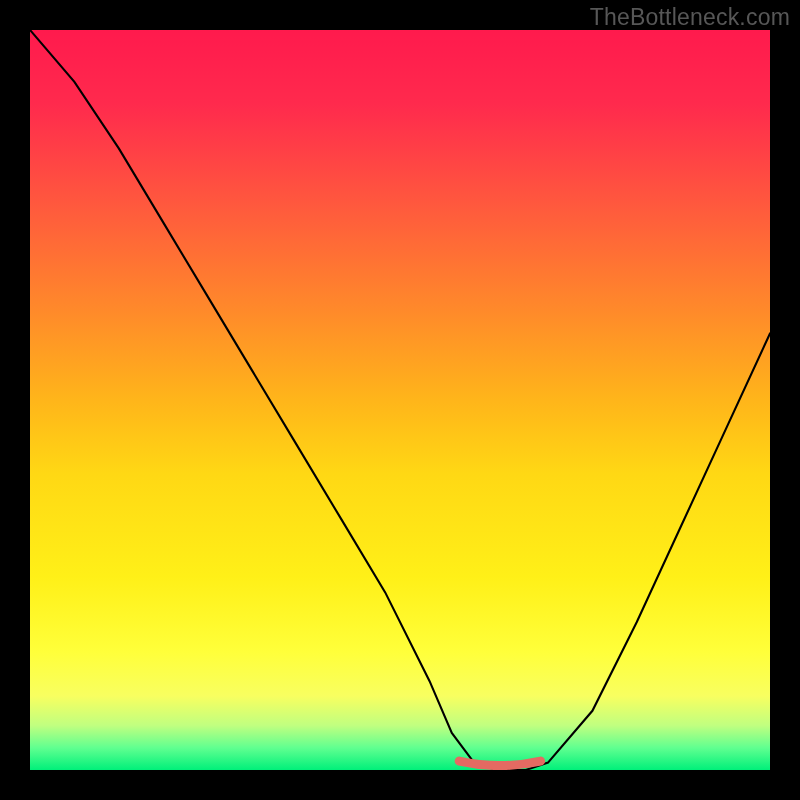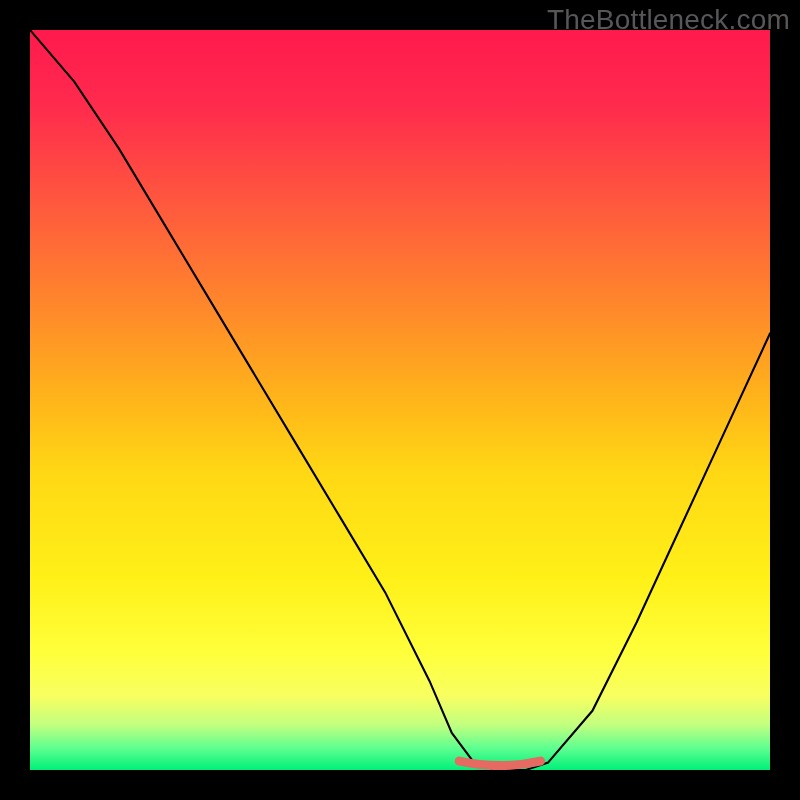--- a/index.html
+++ b/index.html
@@ -15,21 +15,21 @@
     position: relative;
     width: 800px;
     height: 800px;
     background: #000;
   }
   .watermark {
     position: absolute;
     top: 4px;
     right: 10px;
     color: #575757;
-    font-size: 28px;
+    font-size: 23px;
     font-weight: 500;
     letter-spacing: 0.2px;
     z-index: 3;
   }
   .plot-area {
     position: absolute;
     left: 30px;
     top: 30px;
     width: 740px;
     height: 740px;

